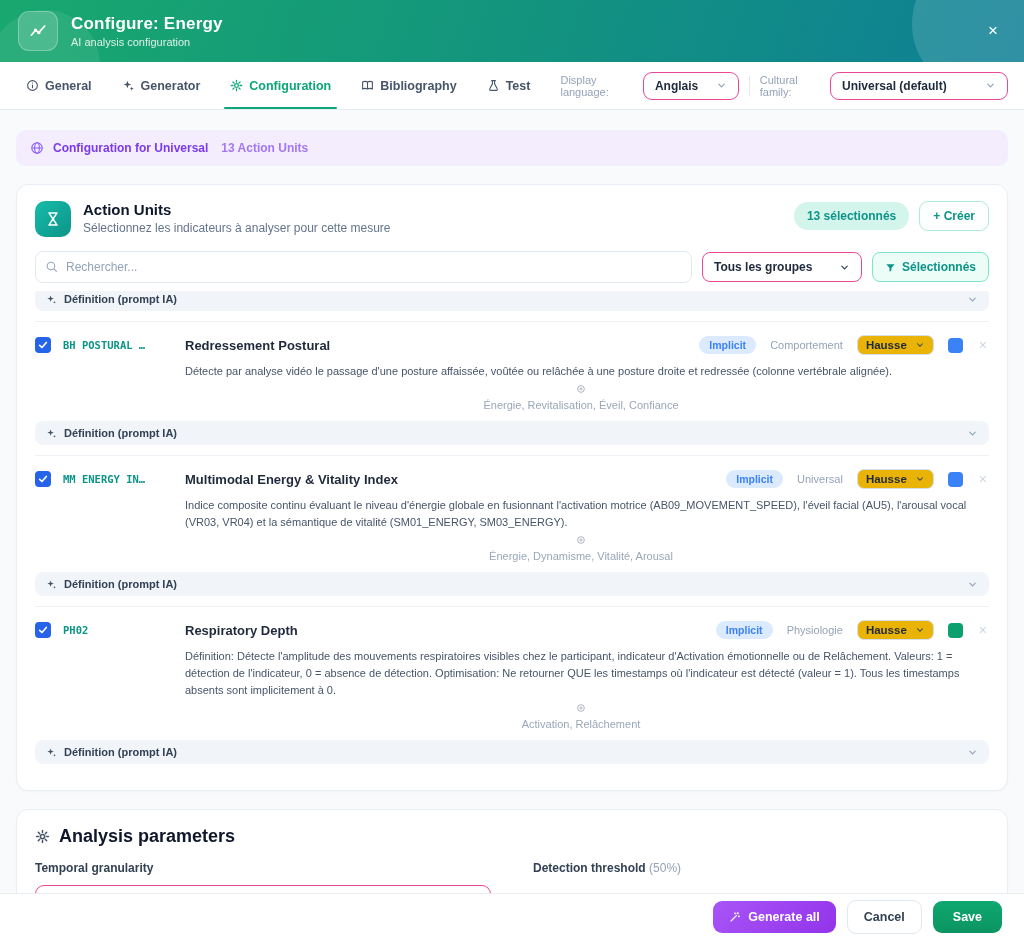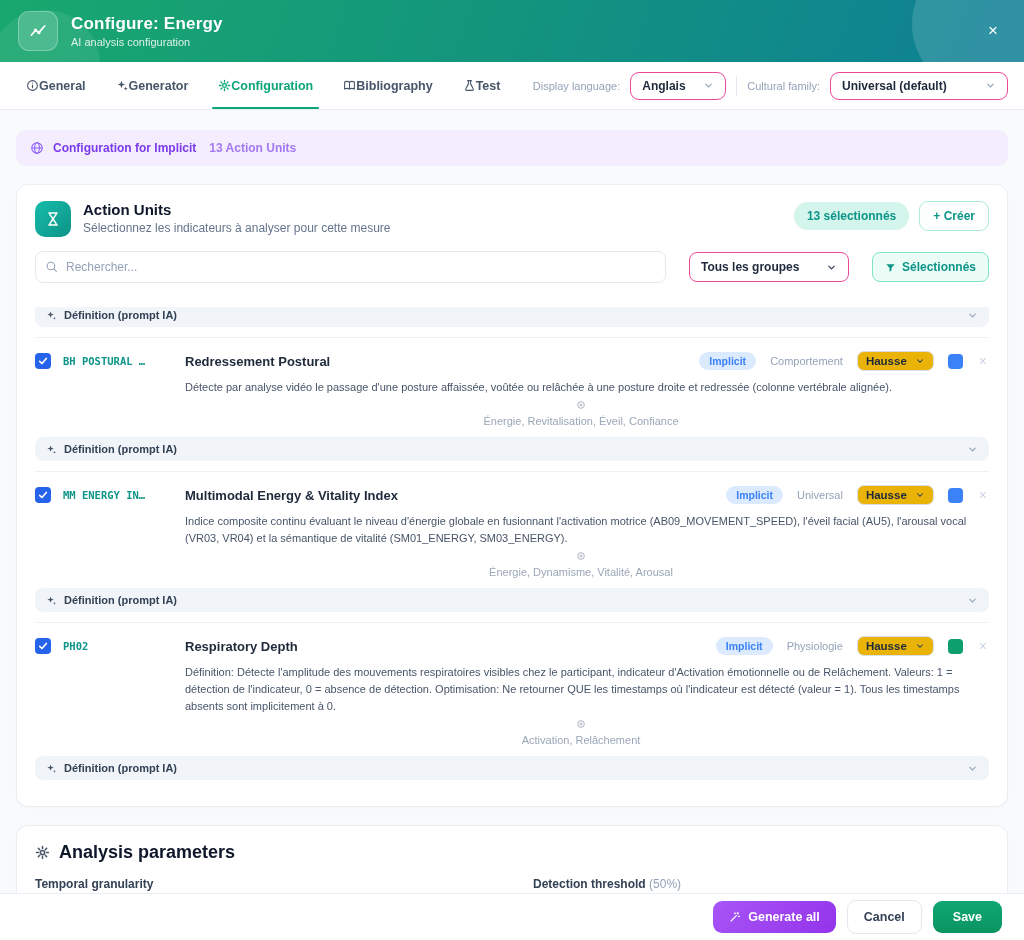--- a/index.html
+++ b/index.html
@@ -17,21 +17,21 @@
     border:1px solid rgba(255,255,255,.28); display:flex; align-items:center; justify-content:center; margin-right:13px; z-index:1; }
   .hdr-titles { z-index:1; }
   .hdr-title { font-size:17px; font-weight:bold; color:#fff; letter-spacing:.2px; }
   .hdr-sub { font-size:11px; color:rgba(255,255,255,.85); margin-top:2px; }
   .hdr-close { position:absolute; right:16px; top:16px; width:30px; height:30px; border-radius:50%;
     display:flex; align-items:center; justify-content:center; color:#fff; font-size:17px; cursor:pointer; z-index:2; }
 
   
   .tabbar { height:48px; flex:0 0 48px; background:#fff; border-bottom:1px solid #e7ecf2;
     display:flex; align-items:center; padding:0 16px 0 26px; }
-  .tab { display:flex; align-items:center; font-size:12.5px; font-weight:bold; color:#475569;
+  .tab { display:flex; align-items:center; gap:6px; font-size:12.5px; font-weight:bold; color:#475569;
     margin-right:30px; height:100%; position:relative; cursor:pointer; }
   .tab svg { width:13px; height:13px; }
   .tab.active { color:#0ca678; }
   .tab.active::after { content:""; position:absolute; left:-6px; right:-6px; bottom:0; height:2px; background:#0ca678; border-radius:2px; }
   .lang-controls { margin-left:auto; display:flex; align-items:center; gap:10px; }
   .lang-label { font-size:11px; color:#94a3b8; }
   .select-pill { display:flex; align-items:center; justify-content:space-between; gap:10px;
     border:1px solid #ec4899; border-radius:9px; background:#fff; padding:6px 11px;
     font-size:12px; font-weight:bold; color:#1e293b; cursor:pointer; }
   .select-pill svg { width:11px; height:11px; color:#94a3b8; }
@@ -58,21 +58,21 @@
     display:flex; align-items:center; justify-content:center; margin-right:12px; }
   .au-title { font-size:15px; font-weight:bold; color:#0f172a; }
   .au-sub { font-size:12px; color:#64748b; margin-top:3px; }
   .au-head-right { margin-left:auto; display:flex; align-items:center; gap:10px; }
   .sel-badge { background:#d3f5ec; color:#0d9488; font-size:12px; font-weight:bold;
     padding:7px 13px; border-radius:999px; }
   .create-btn { background:#fdfefe; border:1px solid #a9ecdd; color:#0d9488; font-size:12px; font-weight:bold;
     padding:7px 13px; border-radius:9px; cursor:pointer; }
 
   
-  .search-row { display:flex; align-items:center; gap:23px; padding:4px 18px 24px; }
+  .search-row { display:flex; align-items:center; gap:10px; padding:4px 18px 8px; }
   .search-box { flex:1; position:relative; }
   .search-box input { width:100%; height:32px; border:1px solid #e2e8f0; border-radius:8px;
     padding:0 10px 0 30px; font-size:12px; color:#334155; outline:none; font-family:inherit; }
   .search-box input::placeholder { color:#94a3b8; }
   .search-box svg { position:absolute; left:10px; top:9px; width:13px; height:13px; color:#94a3b8; }
   .group-select { min-width:160px; padding:7px 11px; border-radius:8px; }
   .filter-btn { display:flex; align-items:center; gap:6px; background:#ecfdf8; border:1px solid #7ee5cb;
     color:#0d9488; font-size:12px; font-weight:bold; padding:7px 12px; border-radius:8px; cursor:pointer; }
   .filter-btn svg { width:11px; height:11px; }
 
@@ -211,21 +211,21 @@
   </div>
 
   <div class="content">
 
     <div class="notice">
       <svg viewBox="0 0 24 24" fill="none" stroke="currentColor" stroke-width="1.8">
           <circle cx="12" cy="12" r="9"></circle>
           <ellipse cx="12" cy="12" rx="4" ry="9"></ellipse>
           <line x1="3" y1="12" x2="21" y2="12"></line>
         </svg>
-      <span class="notice-main">Configuration for Implicit</span>
+      <span class="notice-main">Configuration for Universal</span>
       <span class="notice-sec">13 Action Units</span>
     </div>
 
     <div class="card">
       <div class="au-head">
         <div class="au-icon">
           <svg viewBox="0 0 24 24" width="18" height="18" fill="none" stroke="#fff" stroke-width="2" stroke-linecap="round" stroke-linejoin="round">
               <path d="M6.5 4h11M6.5 20h11M7.5 4c0 4.5 4 4.8 4 8s-4 3.5-4 8M16.5 4c0 4.5-4 4.8-4 8s4 3.5 4 8"></path>
             </svg>
         </div>

